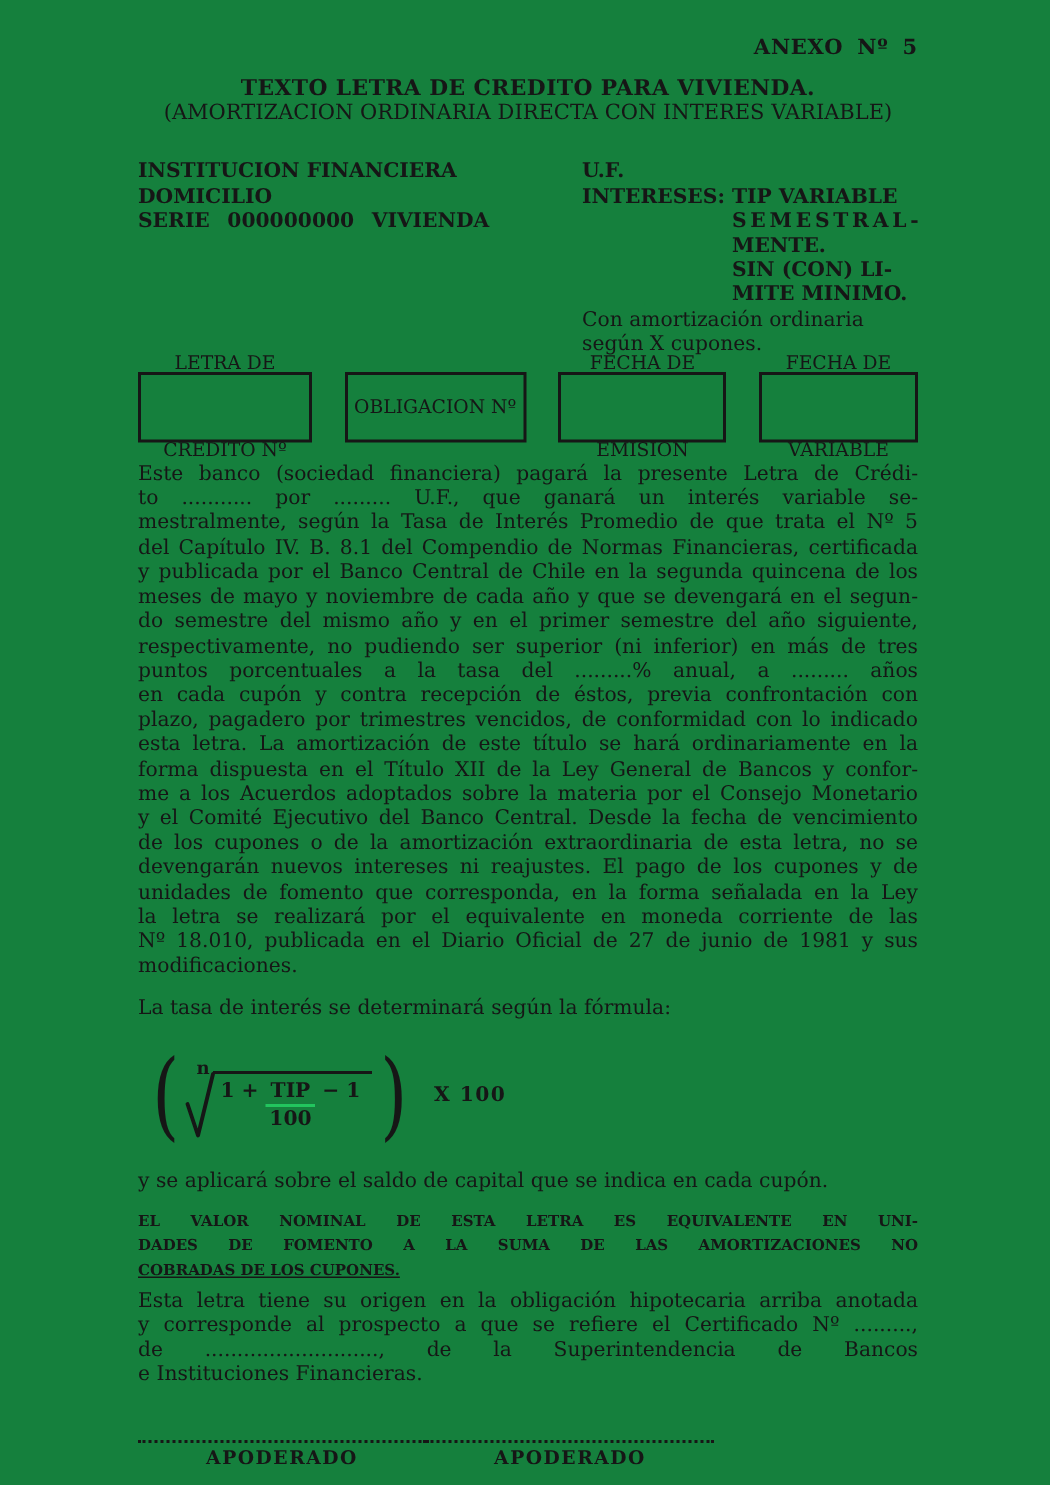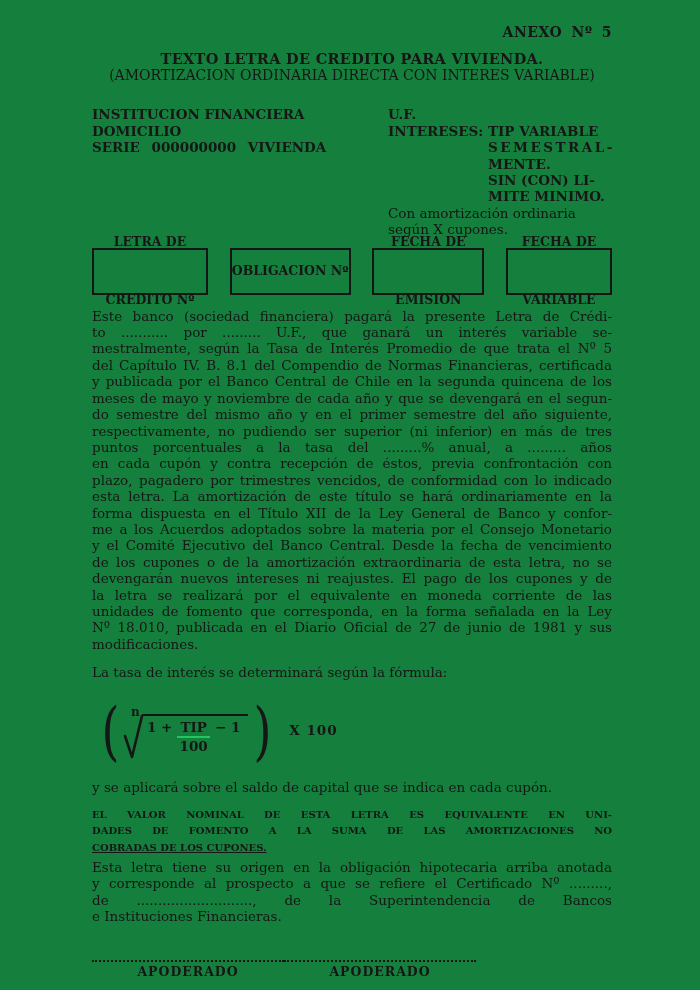--- a/index.html
+++ b/index.html
@@ -25,21 +25,21 @@
   .uf { font-weight:bold; }
   .interest-row { display:flex; }
   .interest-label { font-weight:bold; width:100px; flex:none; }
   .interest-values > div { font-weight:bold; }
   .interest-values > div:nth-child(2) { letter-spacing:2.5px; }
   .amort > div { font-weight:normal; }
 
   
   .boxes { display:flex; justify-content:space-between; margin-top:10px; margin-bottom:13px; }
   .box { border:2.5px solid #161616; height:47px; display:flex; flex-direction:column;
-         justify-content:center; align-items:center; font-weight:bold; font-size:12.5px;
+         justify-content:center; align-items:center; font-weight:normal; font-size:12.5px;
          line-height:14px; text-align:center;gap:44px; }
   .box:nth-child(1){width:116px;} .box:nth-child(2){width:121px;}
   .box:nth-child(3){width:112px;} .box:nth-child(4){width:106px;}
 
   
   .just > div { text-align:justify; text-align-last:justify; }
   .just > div:last-child { text-align-last:left; }
   .p1 { margin-bottom:12px; }
   .formula-intro { margin-top:10px; }
   .p3 { margin-top:2px; margin-bottom:12px; }
@@ -128,27 +128,27 @@
         <div>mestralmente, según la Tasa de Interés Promedio de que trata el Nº 5</div>
         <div>del Capítulo IV. B. 8.1 del Compendio de Normas Financieras, certificada</div>
         <div>y publicada por el Banco Central de Chile en la segunda quincena de los</div>
         <div>meses de mayo y noviembre de cada año y que se devengará en el segun-</div>
         <div>do semestre del mismo año y en el primer semestre del año siguiente,</div>
         <div>respectivamente, no pudiendo ser superior (ni inferior) en más de tres</div>
         <div>puntos porcentuales a la tasa del .........% anual, a ......... años</div>
         <div>en cada cupón y contra recepción de éstos, previa confrontación con</div>
         <div>plazo, pagadero por trimestres vencidos, de conformidad con lo indicado</div>
         <div>esta letra. La amortización de este título se hará ordinariamente en la</div>
-        <div>forma dispuesta en el Título XII de la Ley General de Banco y confor-</div>
+        <div>forma dispuesta en el Título XII de la Ley General de Bancos y confor-</div>
         <div>me a los Acuerdos adoptados sobre la materia por el Consejo Monetario</div>
         <div>y el Comité Ejecutivo del Banco Central. Desde la fecha de vencimiento</div>
         <div>de los cupones o de la amortización extraordinaria de esta letra, no se</div>
         <div>devengarán nuevos intereses ni reajustes. El pago de los cupones y de</div>
+        <div>unidades de fomento que corresponda, en la forma señalada en la Ley</div>
         <div>la letra se realizará por el equivalente en moneda corriente de las</div>
-        <div>unidades de fomento que corresponda, en la forma señalada en la Ley</div>
         <div>Nº 18.010, publicada en el Diario Oficial de 27 de junio de 1981 y sus</div>
         <div>modificaciones.</div>
       </div>
 
     <div class="formula-intro">La tasa de interés se determinará según la fórmula:</div>
 
     <div class="formula">
       <span class="paren open">(</span>
       <span class="root">
         <span class="root-idx">n</span>

